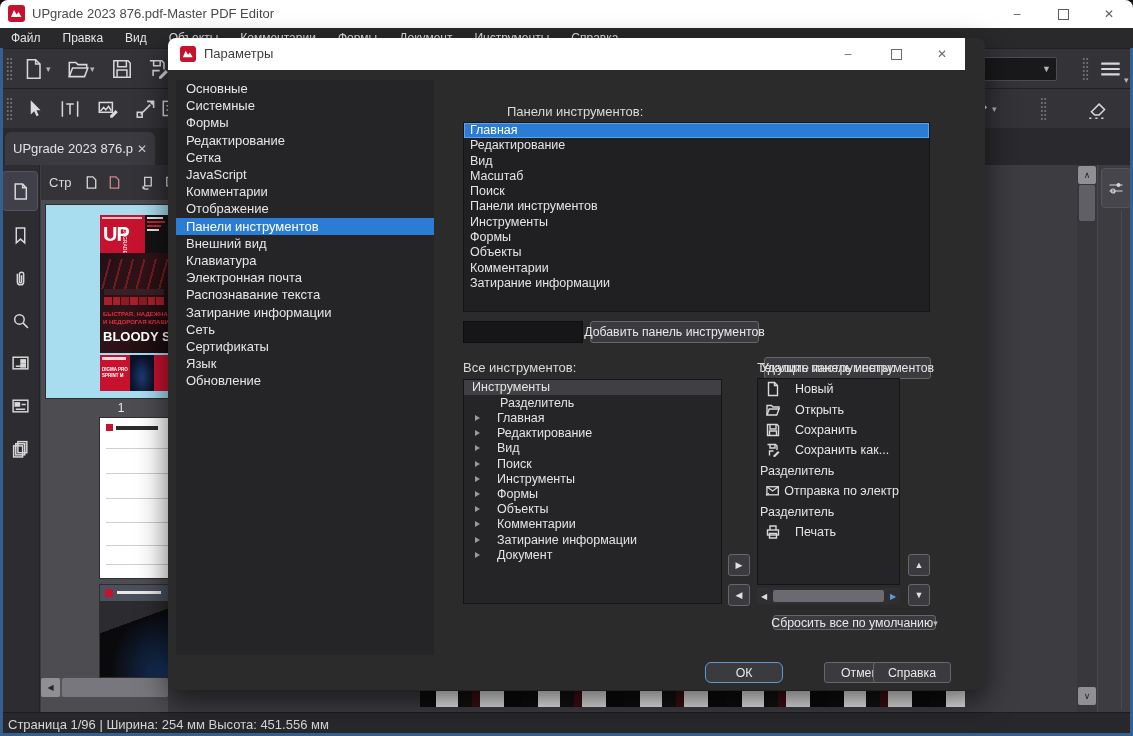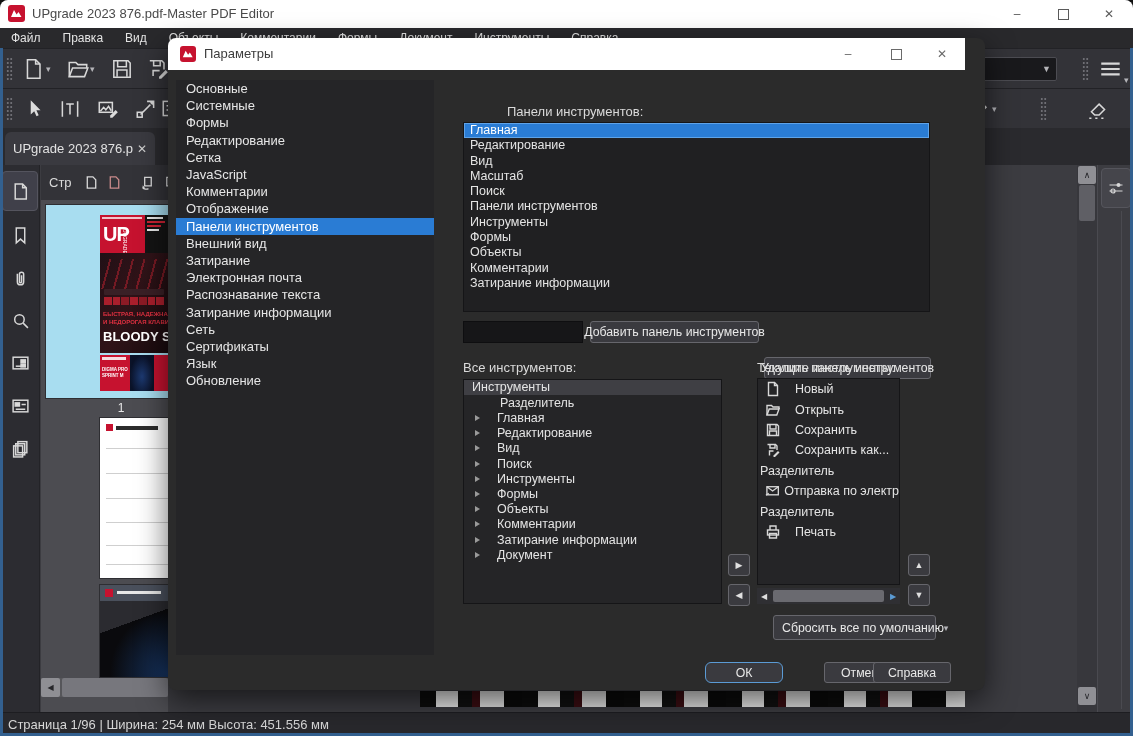--- a/index.html
+++ b/index.html
@@ -427,21 +427,21 @@
       <div class="cat">Основные</div>
       <div class="cat">Системные</div>
       <div class="cat">Формы</div>
       <div class="cat">Редактирование</div>
       <div class="cat">Сетка</div>
       <div class="cat">JavaScript</div>
       <div class="cat">Комментарии</div>
       <div class="cat">Отображение</div>
       <div class="cat sel">Панели инструментов</div>
       <div class="cat">Внешний вид</div>
-      <div class="cat">Затирание</div>
+      <div class="cat">Клавиатура</div>
       <div class="cat">Электронная почта</div>
       <div class="cat">Распознавание текста</div>
       <div class="cat">Затирание информации</div>
       <div class="cat">Сеть</div>
       <div class="cat">Сертификаты</div>
       <div class="cat">Язык</div>
       <div class="cat">Обновление</div>
     </div>
 
     <div class="abs lbl" style="left:309px;top:66px;margin-left:30px;">Панели инструментов:</div>
@@ -597,21 +597,21 @@
       <span class="cs-arrow" style="color:#5b9bd5;">▶</span>
     </div>
 
     <div class="abs btn mini" style="left:740px;top:516px;">
         <span class="g">▲</span>
       </div>
     <div class="abs btn mini" style="left:740px;top:546px;">
         <span class="g">▼</span>
       </div>
 
-    <div class="abs btn" style="left:605px;top:577px;width:163px;height:25px;justify-content:space-between;padding:0 8px;">
+    <div class="abs btn" style="left:605px;top:577px;width:163px;height:15px;padding:0 8px;">
       <span>Сбросить все по умолчанию</span>
       <span class="caret">▾</span>
     </div>
 
     <div class="abs btn primary" style="left:537px;top:624px;width:78px;height:21px;">
         <span>ОК</span>
       </div>
     <div class="abs btn" style="left:656px;top:624px;width:78px;height:21px;">
         <span>Отмена</span>
       </div>

